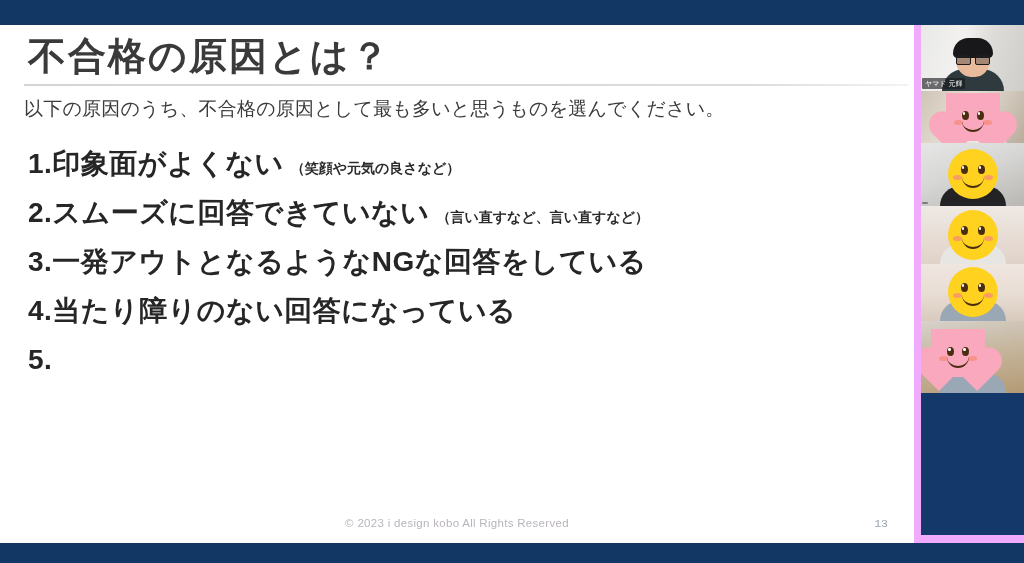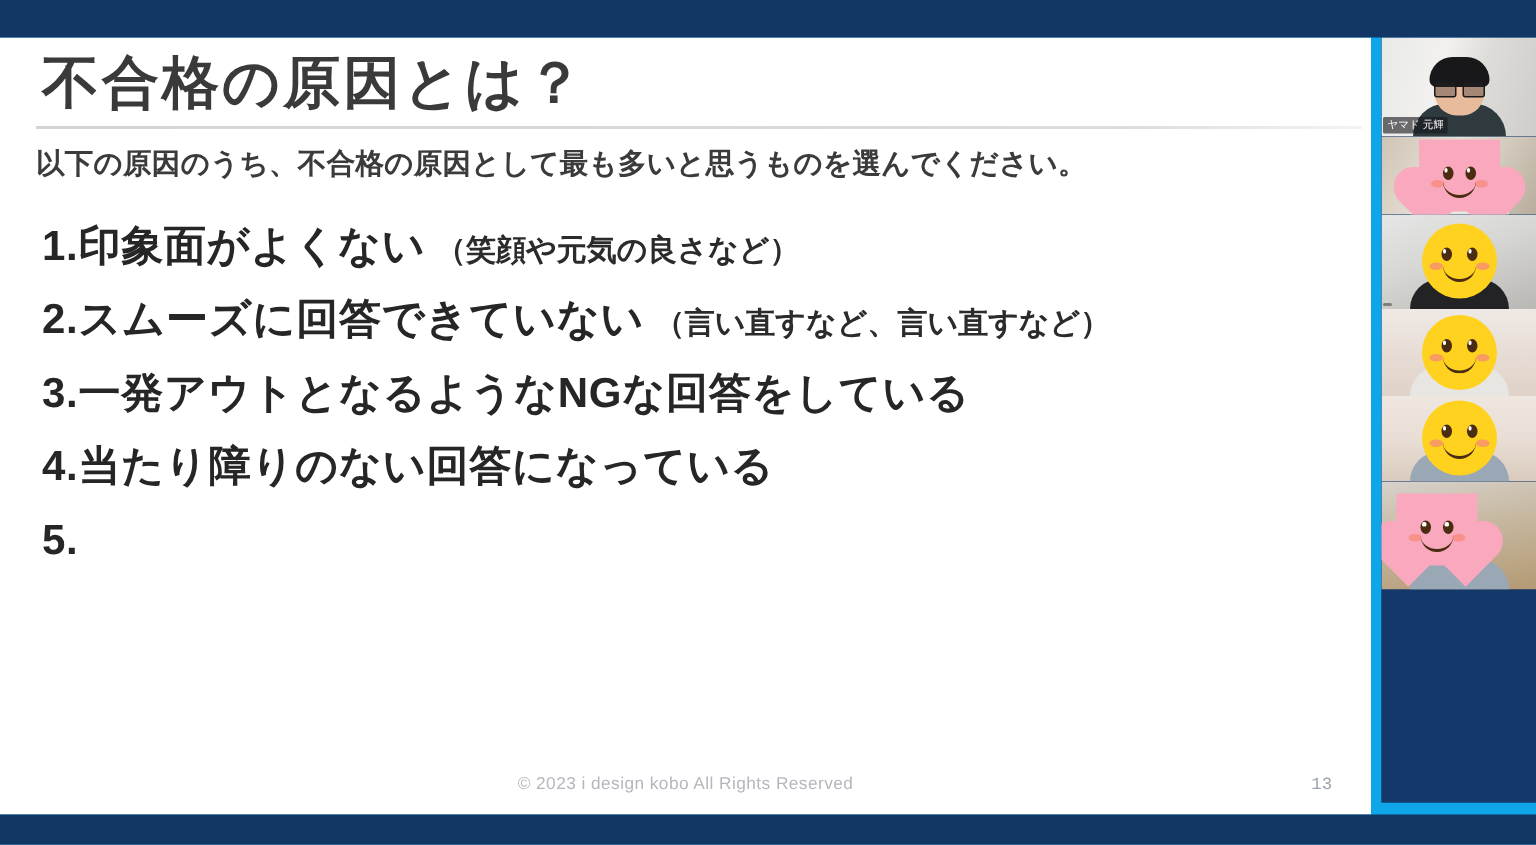--- a/index.html
+++ b/index.html
@@ -12,21 +12,21 @@
     height: 563px;
     overflow: hidden;
     font-family: "Liberation Sans", "DejaVu Sans", sans-serif;
     position: relative;
   }
 
   
   #meeting-stage {
     position: absolute;
     inset: 0;
-    background: #0ea5e9;
+    background: #f0abfc;
   }
 
   
   #slide {
     position: absolute;
     left: 0;
     top: 25px;
     width: 914px;
     height: 518px;
     background: #ffffff;
@@ -57,21 +57,21 @@
     margin: 3px 0 0 4px;
     width: 884px;
   }
 
   .slide-subtitle {
     font-size: 19px;
     color: #3b3b3b;
     margin: 10px 0 0 4px;
     letter-spacing: 0.2px;
     white-space: nowrap;
-    font-weight: 700;
+    font-weight: 400;
   }
 
   .options {
     margin: 26px 0 0 0;
     padding: 0;
     list-style: none;
   }
 
   .option-row {
     display: flex;
@@ -82,21 +82,21 @@
 
   .option-main {
     font-size: 28px;
     font-weight: 700;
     color: #262626;
     letter-spacing: 0.5px;
     line-height: 1.15;
   }
 
   .option-note {
-    font-size: 20px;
+    font-size: 14px;
     font-weight: 700;
     color: #2b2b2b;
     margin-left: 7px;
     letter-spacing: 0px;
   }
 
   
   #slide-footer {
     position: absolute;
     left: 0;

